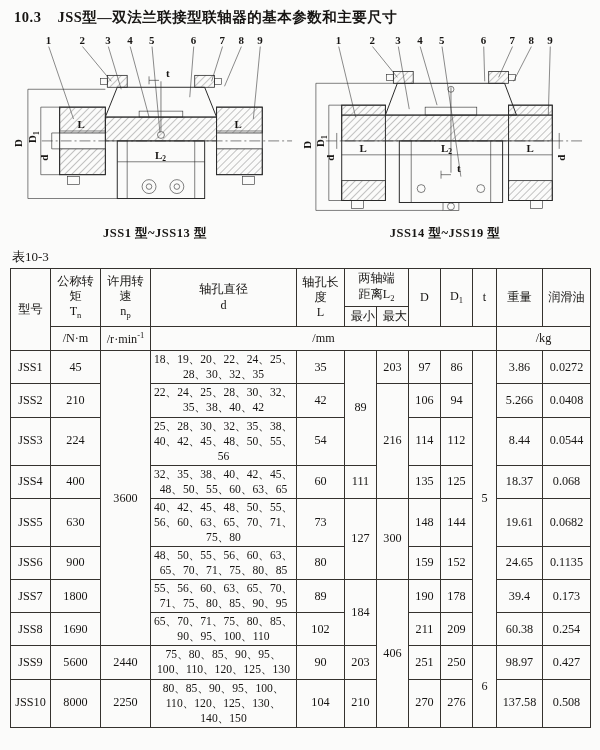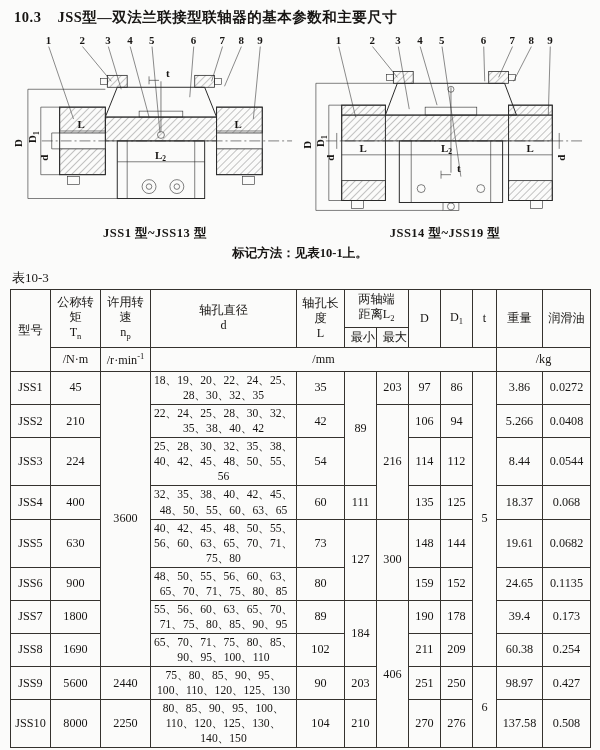--- a/index.html
+++ b/index.html
@@ -274,21 +274,20 @@
           <line class="dim" x1="142" y1="144" x2="152" y2="144"></line>
           <line class="dim" x1="142" y1="140" x2="142" y2="148"></line>
           <text class="dlab" x="158" y="141">t</text>
         </g>
       </svg>
       <div class="fig-caption">JSS14 型~JSS19 型</div>
     </div>
   </div>
 
   <div class="notes">
-    <div>标记方法：见表10-1上。</div>
   </div>
 
   <div class="tbl-caption">表10-3</div>
 
   <table class="spec">
     <colgroup>
       <col style="width:40px">
         <col style="width:50px">
         <col style="width:50px">
       <col style="width:146px">

